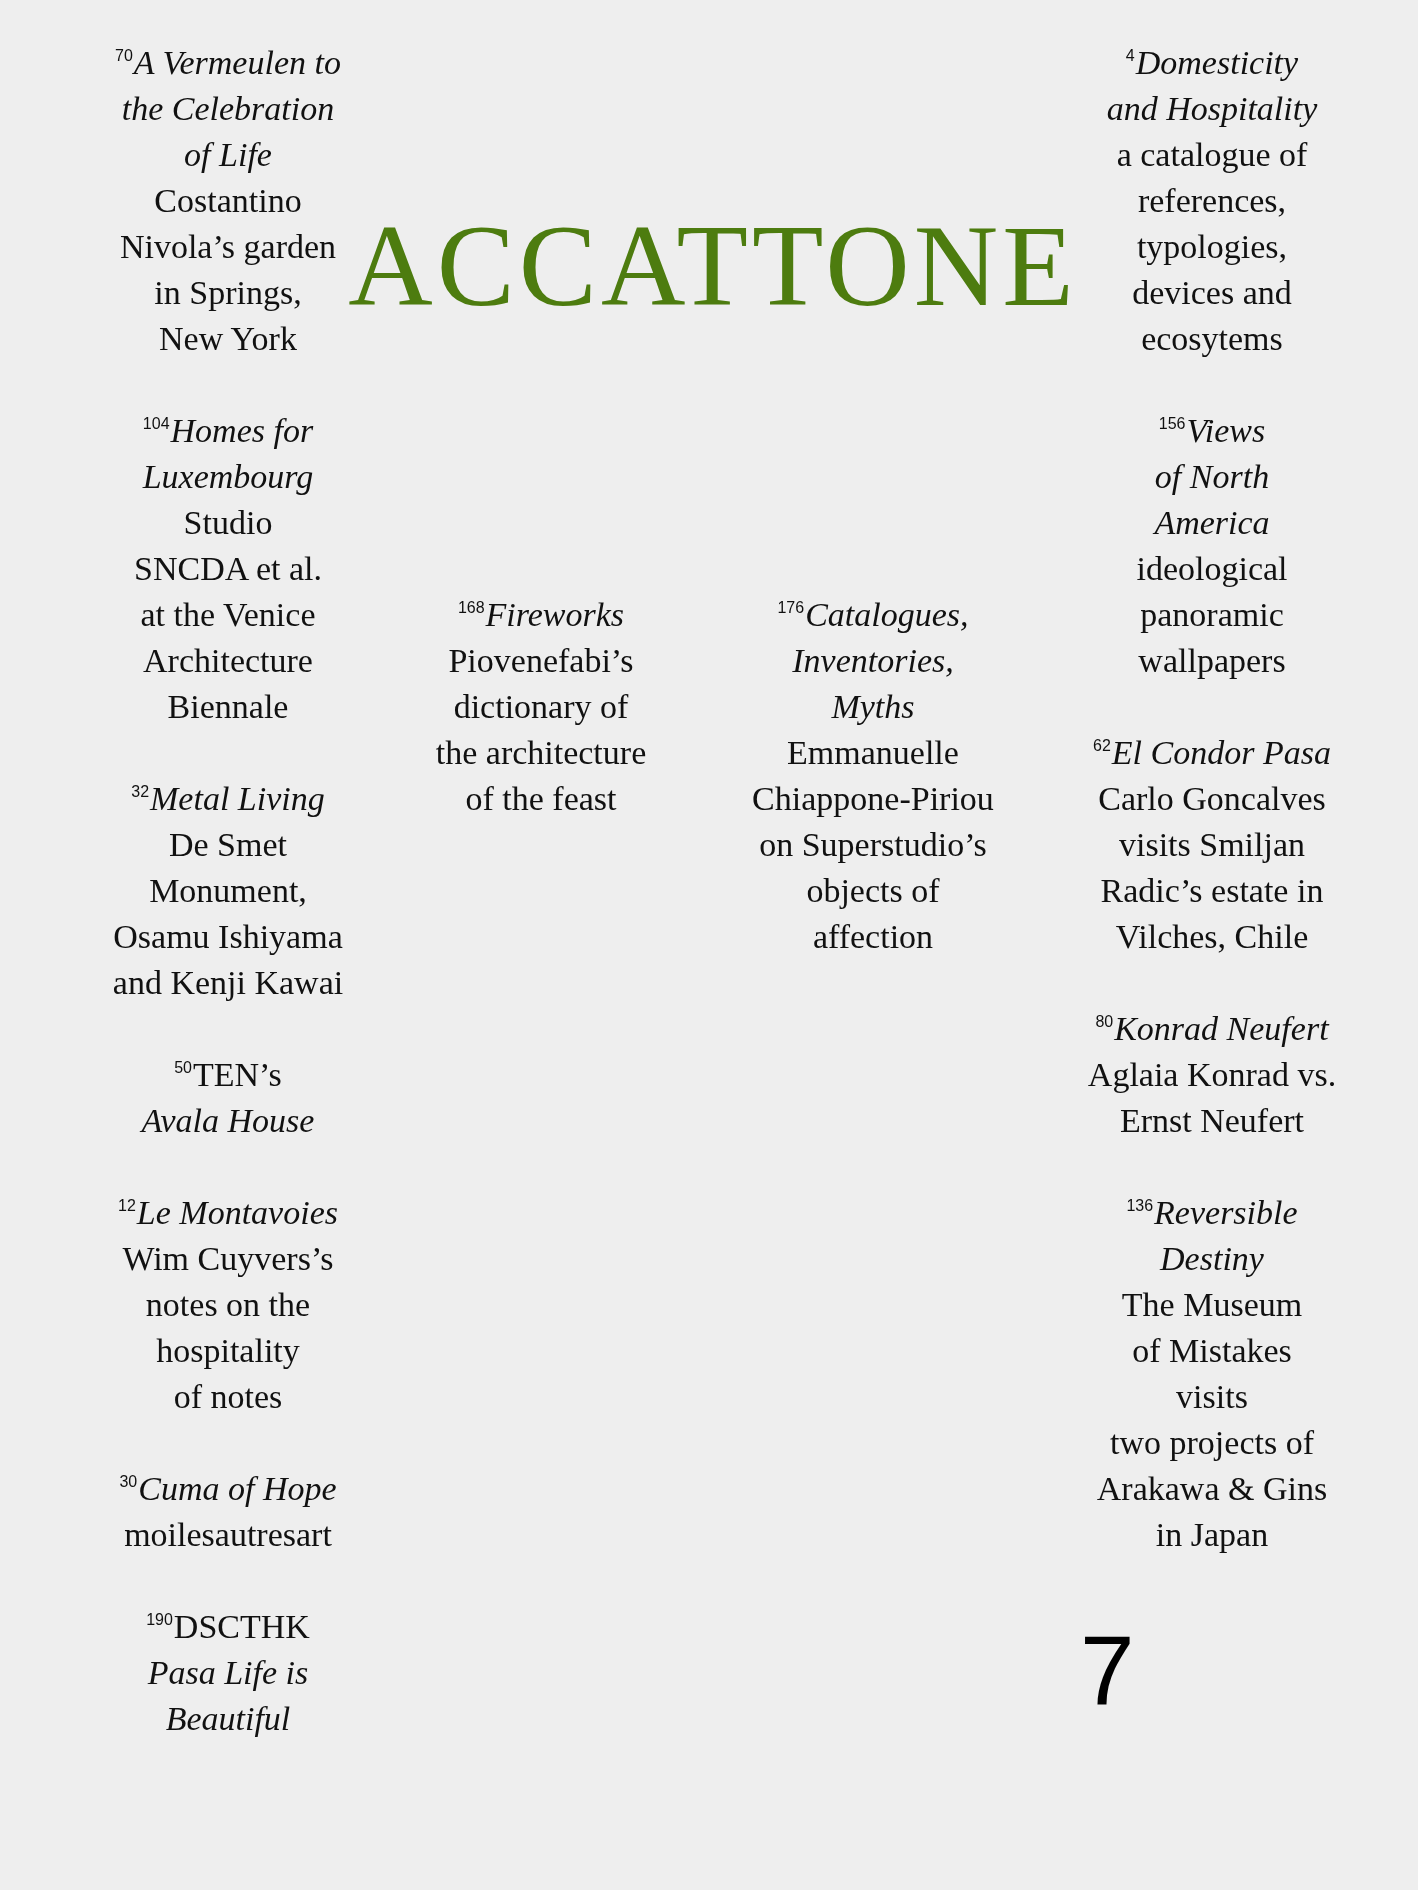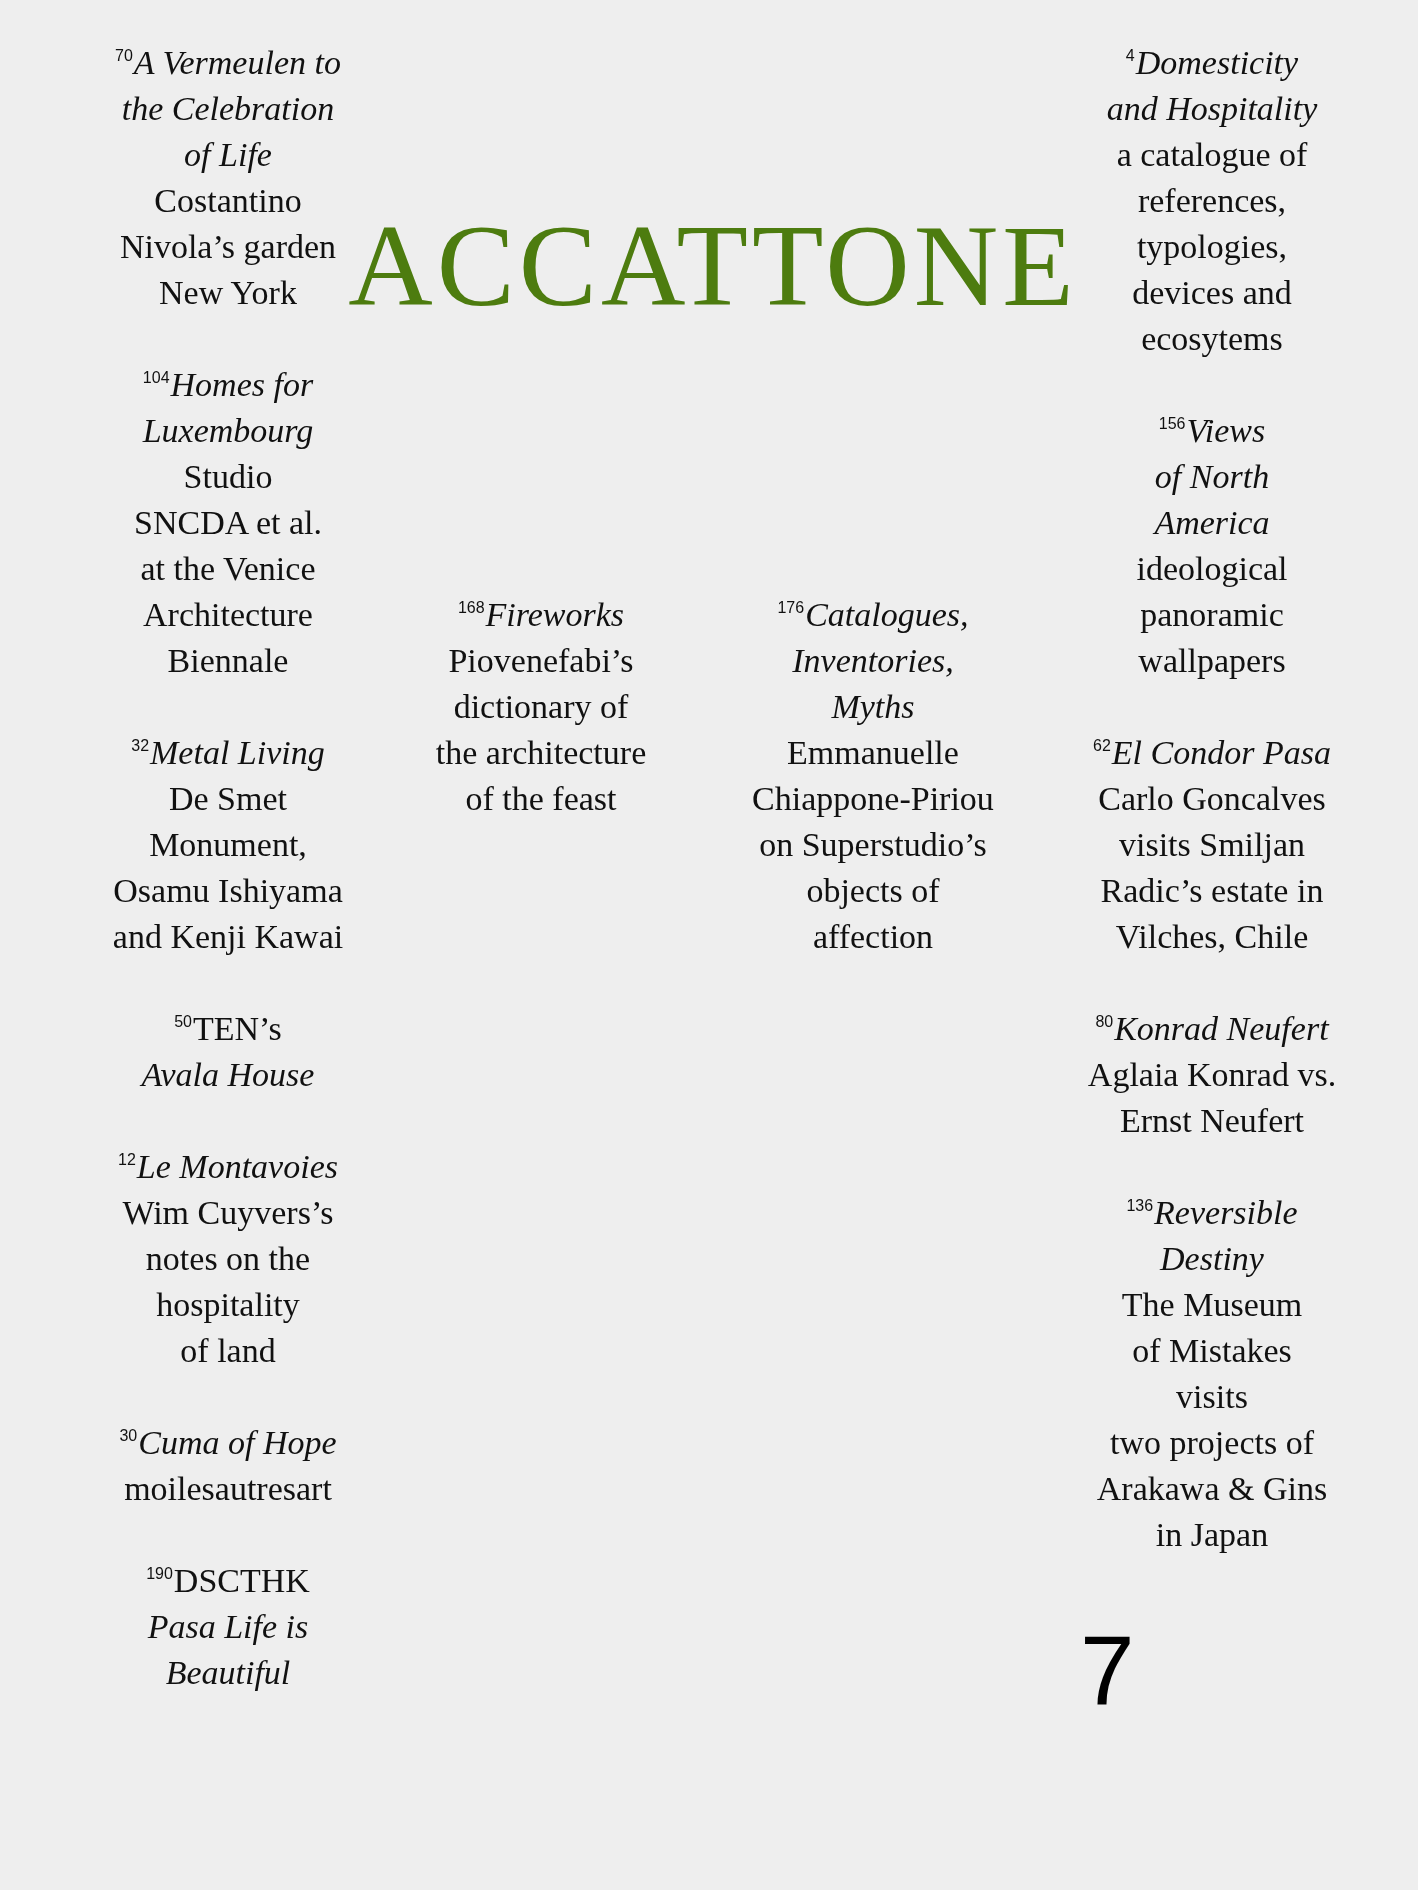--- a/index.html
+++ b/index.html
@@ -54,20 +54,21 @@
 
 <div class="title">ACCATTONE</div>
 
 <div class="col" id="col-left" style="left:78px; top:40px;">
     <div class="entry">
       <span class="line"><span class="pg">70</span><span class="it">A Vermeulen to</span></span>
       <span class="line"><span class="it">the Celebration</span></span>
       <span class="line"><span class="it">of Life</span></span>
       <span class="line"><span>Costantino</span></span>
       <span class="line"><span>Nivola’s garden</span></span>
+      <span class="line"><span>in Springs,</span></span>
       <span class="line"><span>New York</span></span>
     </div>
     <div class="entry">
       <span class="line"><span class="pg">104</span><span class="it">Homes for</span></span>
       <span class="line"><span class="it">Luxembourg</span></span>
       <span class="line"><span>Studio</span></span>
       <span class="line"><span>SNCDA et al.</span></span>
       <span class="line"><span>at the Venice</span></span>
       <span class="line"><span>Architecture</span></span>
       <span class="line"><span>Biennale</span></span>
@@ -81,21 +82,21 @@
     </div>
     <div class="entry">
       <span class="line"><span class="pg">50</span><span>TEN’s</span></span>
       <span class="line"><span class="it">Avala House</span></span>
     </div>
     <div class="entry">
       <span class="line"><span class="pg">12</span><span class="it">Le Montavoies</span></span>
       <span class="line"><span>Wim Cuyvers’s</span></span>
       <span class="line"><span>notes on the</span></span>
       <span class="line"><span>hospitality</span></span>
-      <span class="line"><span>of land</span></span>
+      <span class="line"><span>of notes</span></span>
     </div>
     <div class="entry">
       <span class="line"><span class="pg">30</span><span class="it">Cuma of Hope</span></span>
       <span class="line"><span>moilesautresart</span></span>
     </div>
     <div class="entry">
       <span class="line"><span class="pg">190</span><span>DSCTHK</span></span>
       <span class="line"><span class="it">Pasa Life is</span></span>
       <span class="line"><span class="it">Beautiful</span></span>
     </div>

